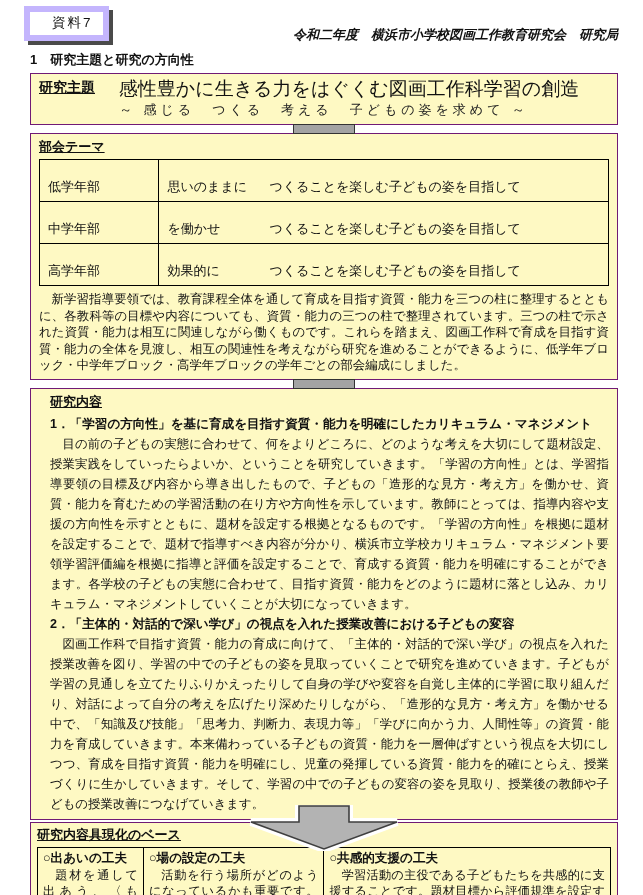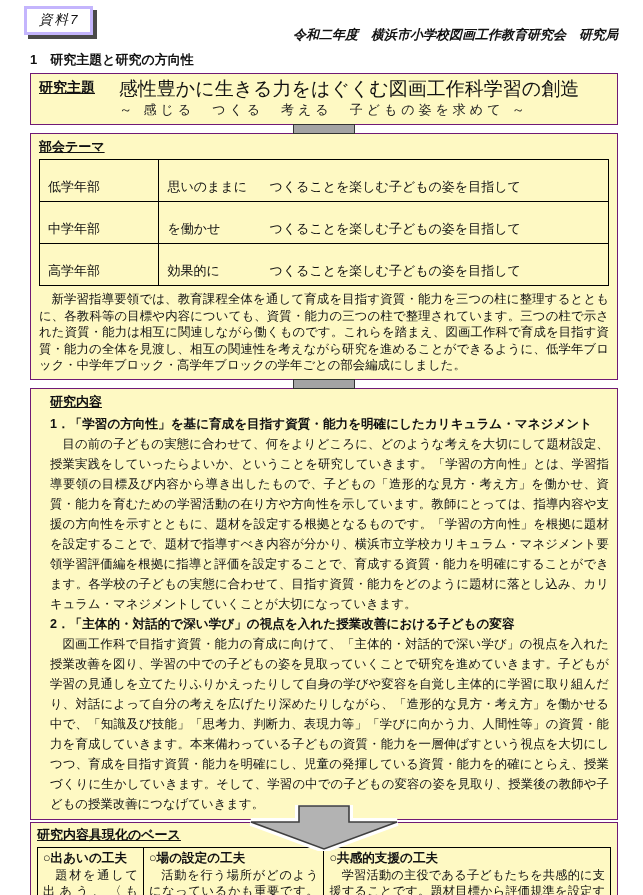--- a/index.html
+++ b/index.html
@@ -10,24 +10,24 @@
     overflow:hidden;
     font-family:"Liberation Serif","DejaVu Serif",serif;
     color:#111;
   }
   .gothic{font-family:"Liberation Sans","DejaVu Sans",sans-serif;}
   .content{position:absolute;left:30px;top:0;width:588px;}
 
   
   .badge{
     position:absolute;left:-6px;top:6px;
-    background:#fff;border:3px solid #c4b5fd;
+    background:#fff;border:6px solid #c4b5fd;
     box-shadow:4px 4px 0 #4a4a4a;
-    padding:2px 10px 3px 12px;
-    font-size:13.5px;letter-spacing:2px;font-style:italic;
+    padding:2px 10px 3px 22px;
+    font-size:13.5px;letter-spacing:2px;
   }
   .hdr-right{
     margin:26px 0 0 0;text-align:right;
     font-weight:bold;font-style:italic;font-size:13px;
   }
   .sec-title{margin:7px 0 4px 0;font-weight:bold;font-size:13px;}
 
   .box{border:1px solid #701a75;background:#fef9c3;box-sizing:border-box;}
 
   

